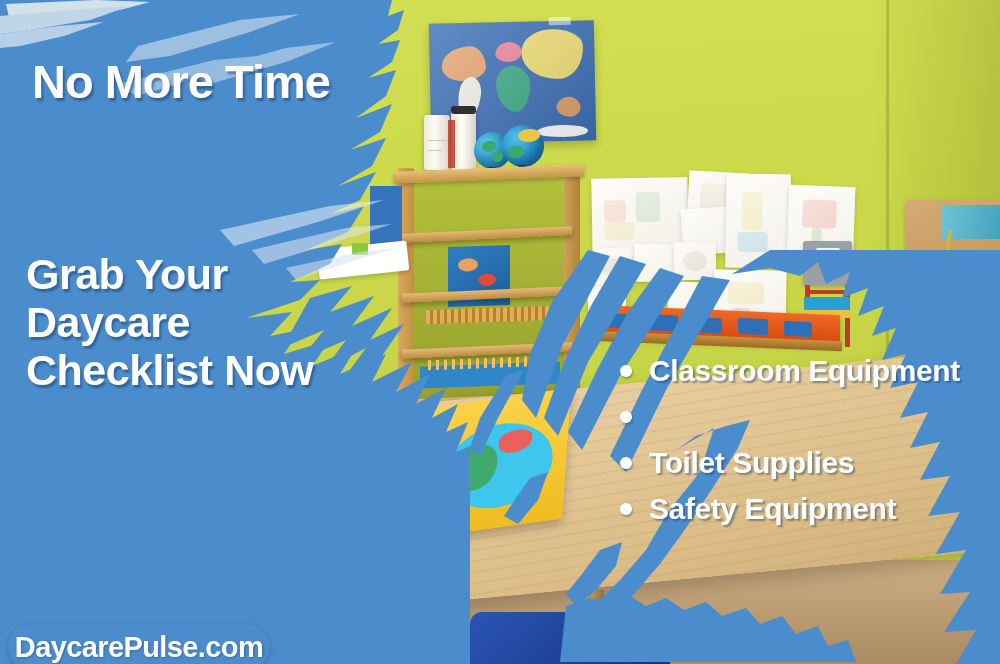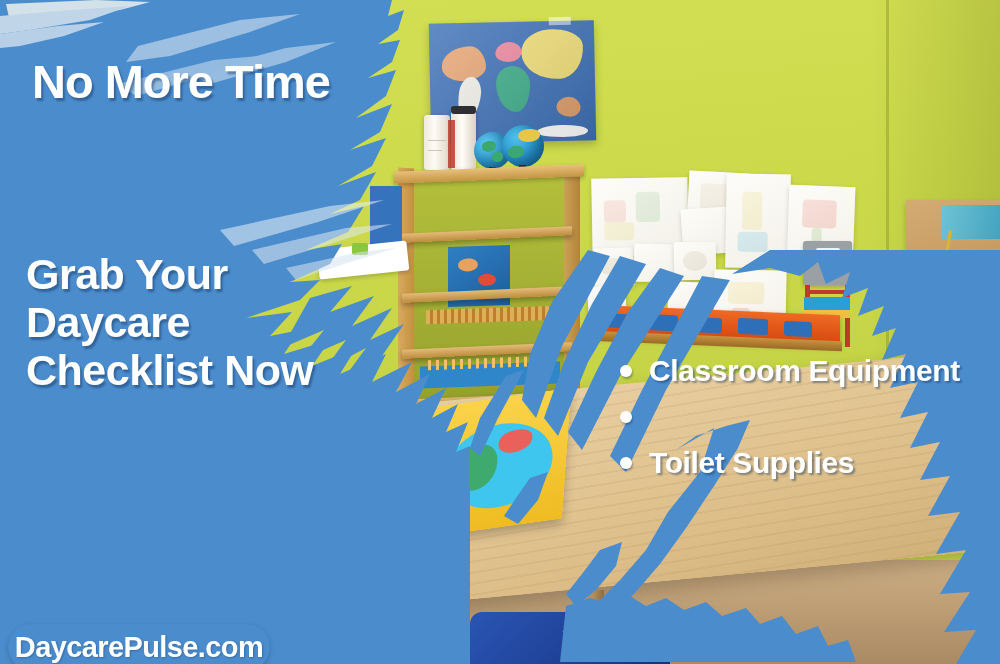--- a/index.html
+++ b/index.html
@@ -467,19 +467,23 @@
       <span class="dot"></span>
       <span class="txt">Classroom Equipment</span>
     </div>
     <div class="bullet">
       <span class="dot"></span>
     </div>
     <div class="bullet">
       <span class="dot"></span>
       <span class="txt">Toilet Supplies</span>
     </div>
+    <div class="bullet">
+      <span class="dot"></span>
+      <span class="txt">Safety Equipment</span>
+    </div>
   </div>
 
   <div class="logo-pill">
     <span>DaycarePulse.com</span>
   </div>
 
 </div>
 
 </body></html>

